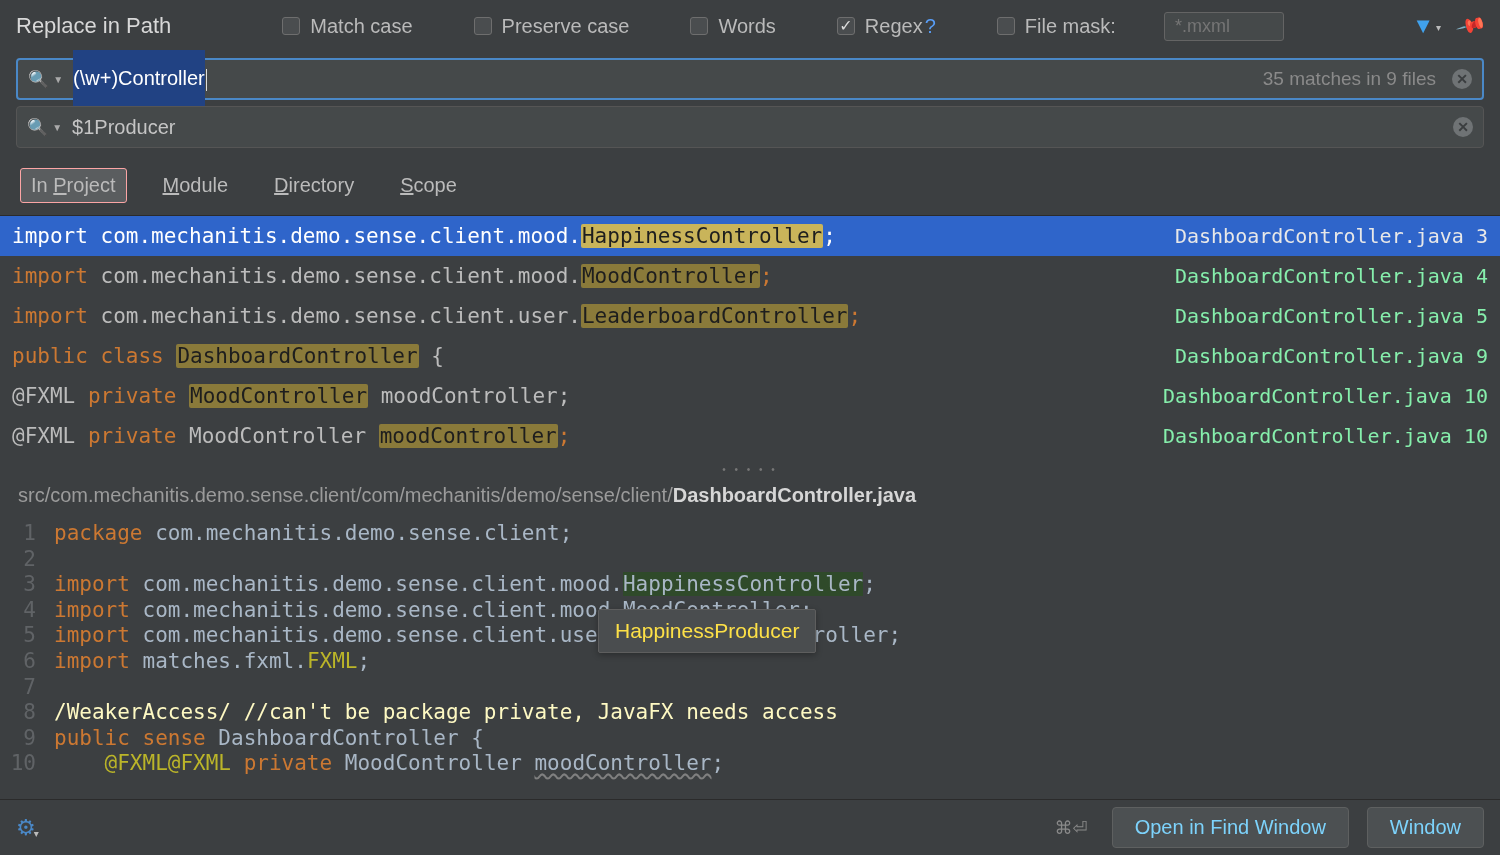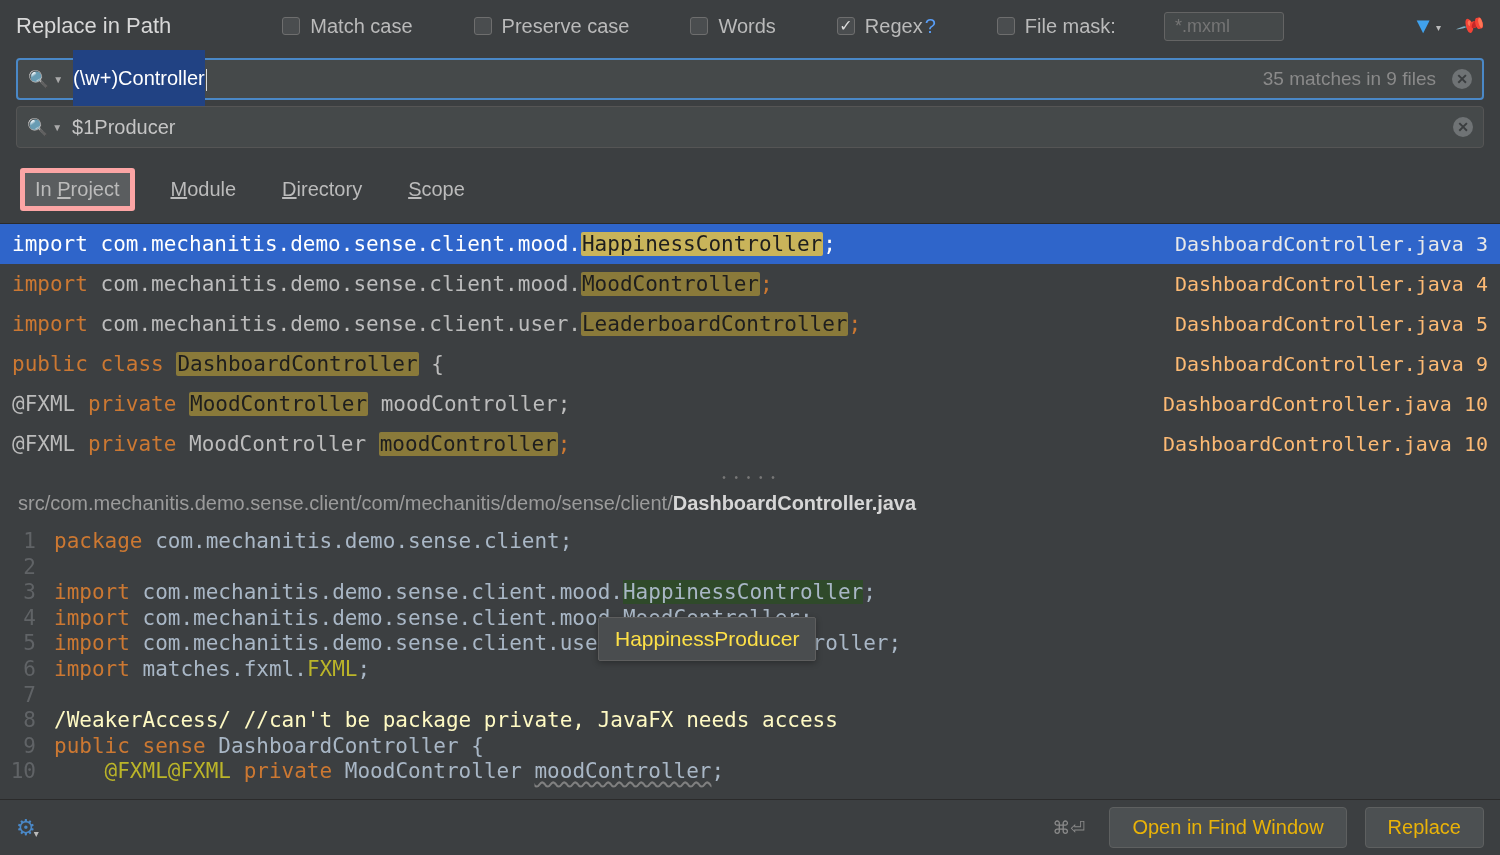--- a/index.html
+++ b/index.html
@@ -66,36 +66,36 @@
 
 .scope-bar {
   display: flex; align-items: center; gap: 26px;
   padding: 14px 20px 12px;
   border-bottom: 1px solid #2b2b2b;
 }
 .scope-btn {
   color: #bbb; font-size: 20px;
   padding: 5px 10px; border-radius: 3px;
 }
-.scope-btn.active { background: #5a5d5f; border: 5px solid #fca5a5; }
+.scope-btn.active { background: #5a5d5f; border: 1px solid #fca5a5; }
 .scope-btn .ul { text-decoration: underline; }
 
 .results {
   height: 252px; overflow: hidden;
   font-family: Menlo, Consolas, monospace;
   font-size: 21px;
 }
 .res-row {
   display: flex; align-items: center;
   padding: 6px 12px;
   height: 40px;
 }
 .res-row.sel { background: #2f65ca; color: #fff; }
 .res-row .code { white-space: pre; }
-.res-row .loc { margin-left: auto; color: #fdba74; font-size: 20px; white-space: nowrap; padding-left: 12px;}
+.res-row .loc { margin-left: auto; color: #86efac; font-size: 20px; white-space: nowrap; padding-left: 12px;}
 .res-row.sel .loc { color: #e8e8e8; }
 .kw-imp { color: #cc7832; }
 .kw-pub { color: #cc7832; }
 .kw-priv { color: #cc7832; }
 .kw-ann { color: #bbb; }
 .hl { background: #8a7a3a; color: #1e1e1e; border-radius: 2px; padding: 0 1px; }
 .res-row.sel .hl { background: #c9b45a; }
 .semi { color: #cc7832; }
 .plain { color: #bcbcbc; }
 .res-row.sel .plain, .res-row.sel .kw-imp, .res-row.sel .semi { color: #fff; }
@@ -141,21 +141,21 @@
   display: flex; align-items: center;
   padding: 0 16px;
   border-top: 1px solid #2b2b2b;
 }
 .gear { color: #4a88c7; font-size: 22px; }
 .gear-sub { font-size:10px; color:#bbb; position: relative; top: 6px; left: -2px;}
 .footer-right { margin-left: auto; display: flex; align-items: center; gap: 18px; }
 .kbd { color: #8a8a8a; font-size: 18px; margin-right: 6px;}
 .btn {
   background: #4c5052; border: 1px solid #5e6060;
-  color: #eab308; padding: 8px 22px;
+  color: #7dd3fc; padding: 8px 22px;
   border-radius: 4px; font-size: 20px;
 }
 </style>
 </head>
 <body>
 
 <div class="header">
   <span class="title">Replace in Path</span>
   <label class="chk-row">
     <span class="chk"></span>
@@ -283,15 +283,15 @@
       <span class="ed-code">    <span class="e-ann">@FXML</span><span class="e-ann">@FXML</span><span class="e-kw"> private</span><span> MoodController </span><span class="e-wave">moodController</span><span>;</span></span>
     </div>
   </div>
 
 <div class="footer">
   <span class="gear">⚙</span>
     <span class="gear-sub">▾</span>
   <div class="footer-right">
     <span class="kbd">⌘⏎</span>
     <button class="btn">Open in Find Window</button>
-    <button class="btn">Replace</button>
+    <button class="btn">Window</button>
   </div>
 </div>
 
 </body></html>

